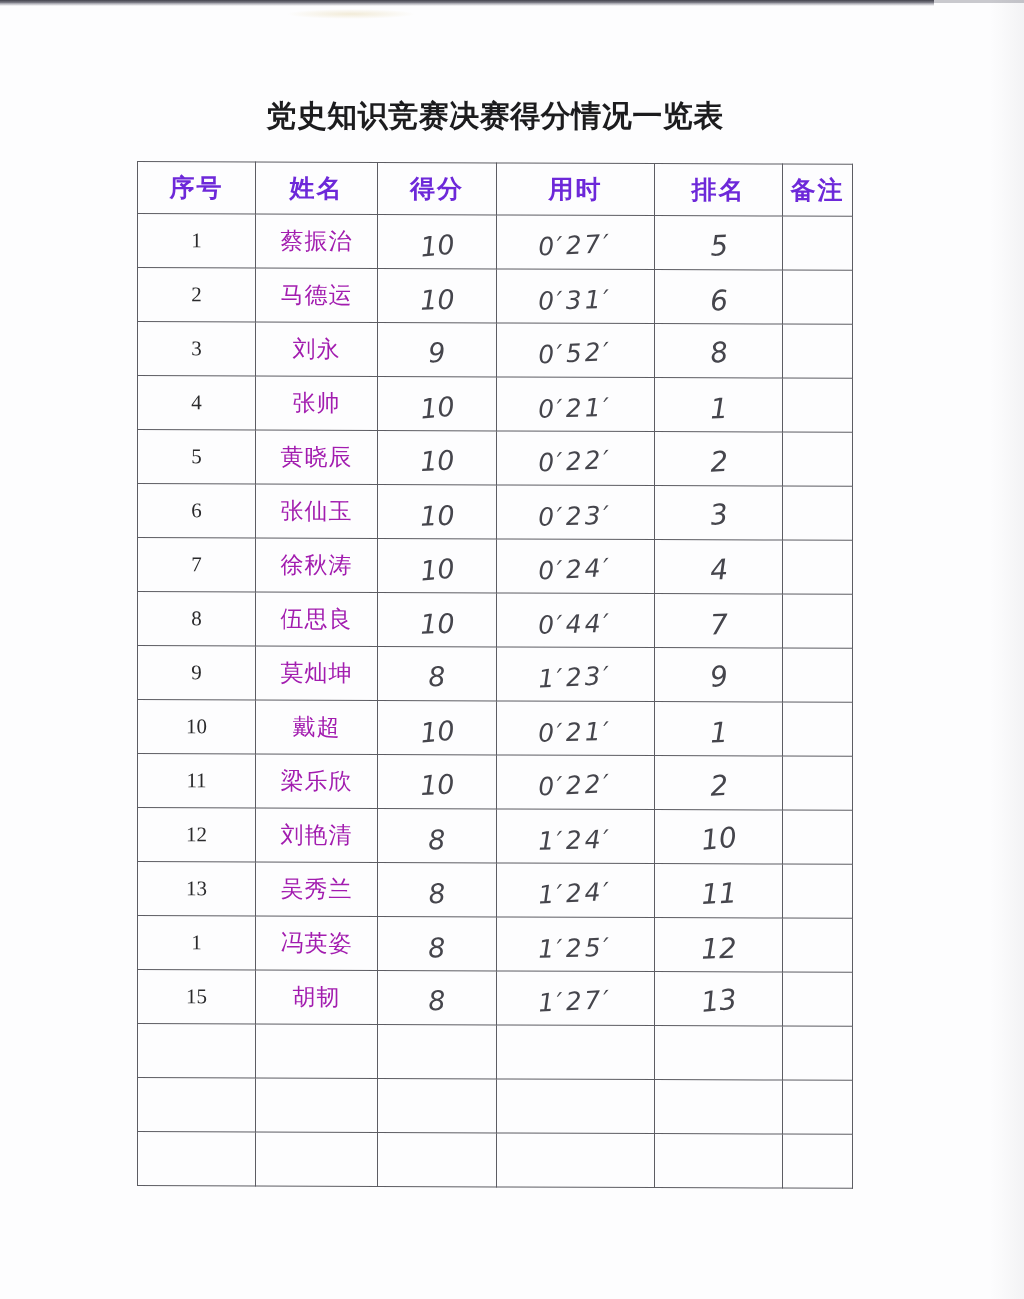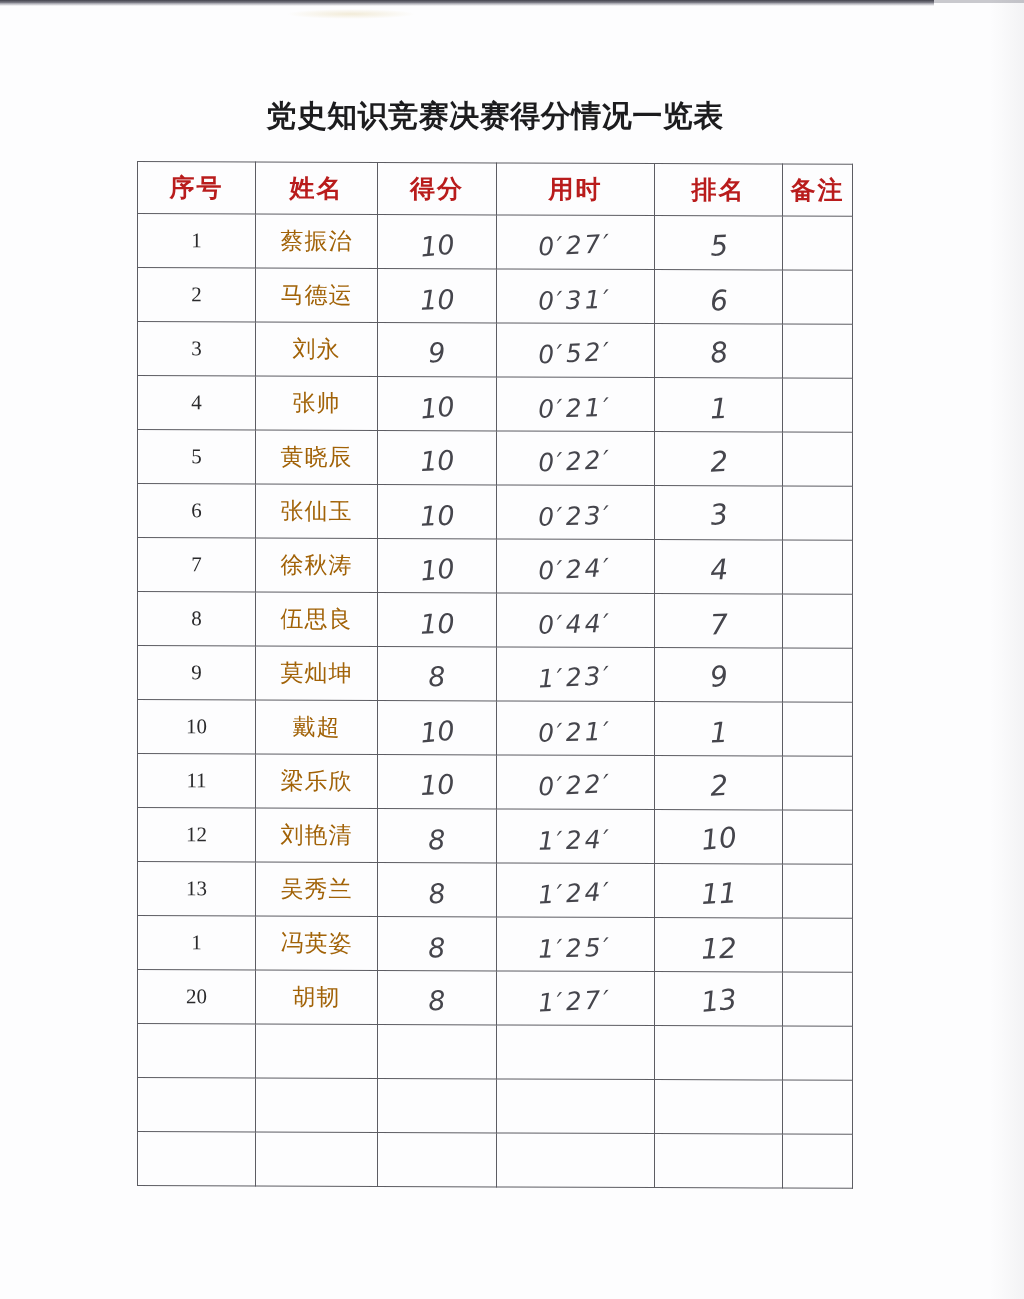--- a/index.html
+++ b/index.html
@@ -76,32 +76,32 @@
     padding: 0;
     text-align: center;
     vertical-align: middle;
     overflow: hidden;
   }
   .score-table thead tr { height: 52px; }
   .score-table tbody tr { height: 54px; }
   .score-table th {
     font-size: 25px;
     font-weight: bold;
-    color: #b91c1c;
+    color: #6d28d9;
     letter-spacing: 2px;
     font-family: Liberation Mono, monospace;
   }
   .c-no span {
     font-size: 21px;
     color: #2a2a2c;
     font-family: "Liberation Serif", serif;
   }
   .c-name span {
     font-size: 23px;
-    color: #a16207;
+    color: #a21caf;
     letter-spacing: 1px;
     font-family: "Liberation Serif", serif;
     text-align: right;
   }
   
   .hw {
     display: inline-block;
     font-family: "DejaVu Sans", sans-serif;
     font-style: italic;
     font-weight: 400;
@@ -252,21 +252,21 @@
     </tr>
         <tr>
       <td class="c-no"><span>1</span></td>
       <td class="c-name"><span>冯英姿</span></td>
       <td class="c-score"><span class="hw hw-score">8</span></td>
       <td class="c-time"><span class="hw hw-time">1′25′</span></td>
       <td class="c-rank"><span class="hw hw-rank">12</span></td>
       <td class="c-note"><span></span></td>
     </tr>
         <tr>
-      <td class="c-no"><span>20</span></td>
+      <td class="c-no"><span>15</span></td>
       <td class="c-name"><span>胡韧</span></td>
       <td class="c-score"><span class="hw hw-score">8</span></td>
       <td class="c-time"><span class="hw hw-time">1′27′</span></td>
       <td class="c-rank"><span class="hw hw-rank">13</span></td>
       <td class="c-note"><span></span></td>
     </tr>
         <tr>
       <td class="c-no"><span></span></td>
       <td class="c-name"><span></span></td>
       <td class="c-score"><span class="hw hw-score"></span></td>

